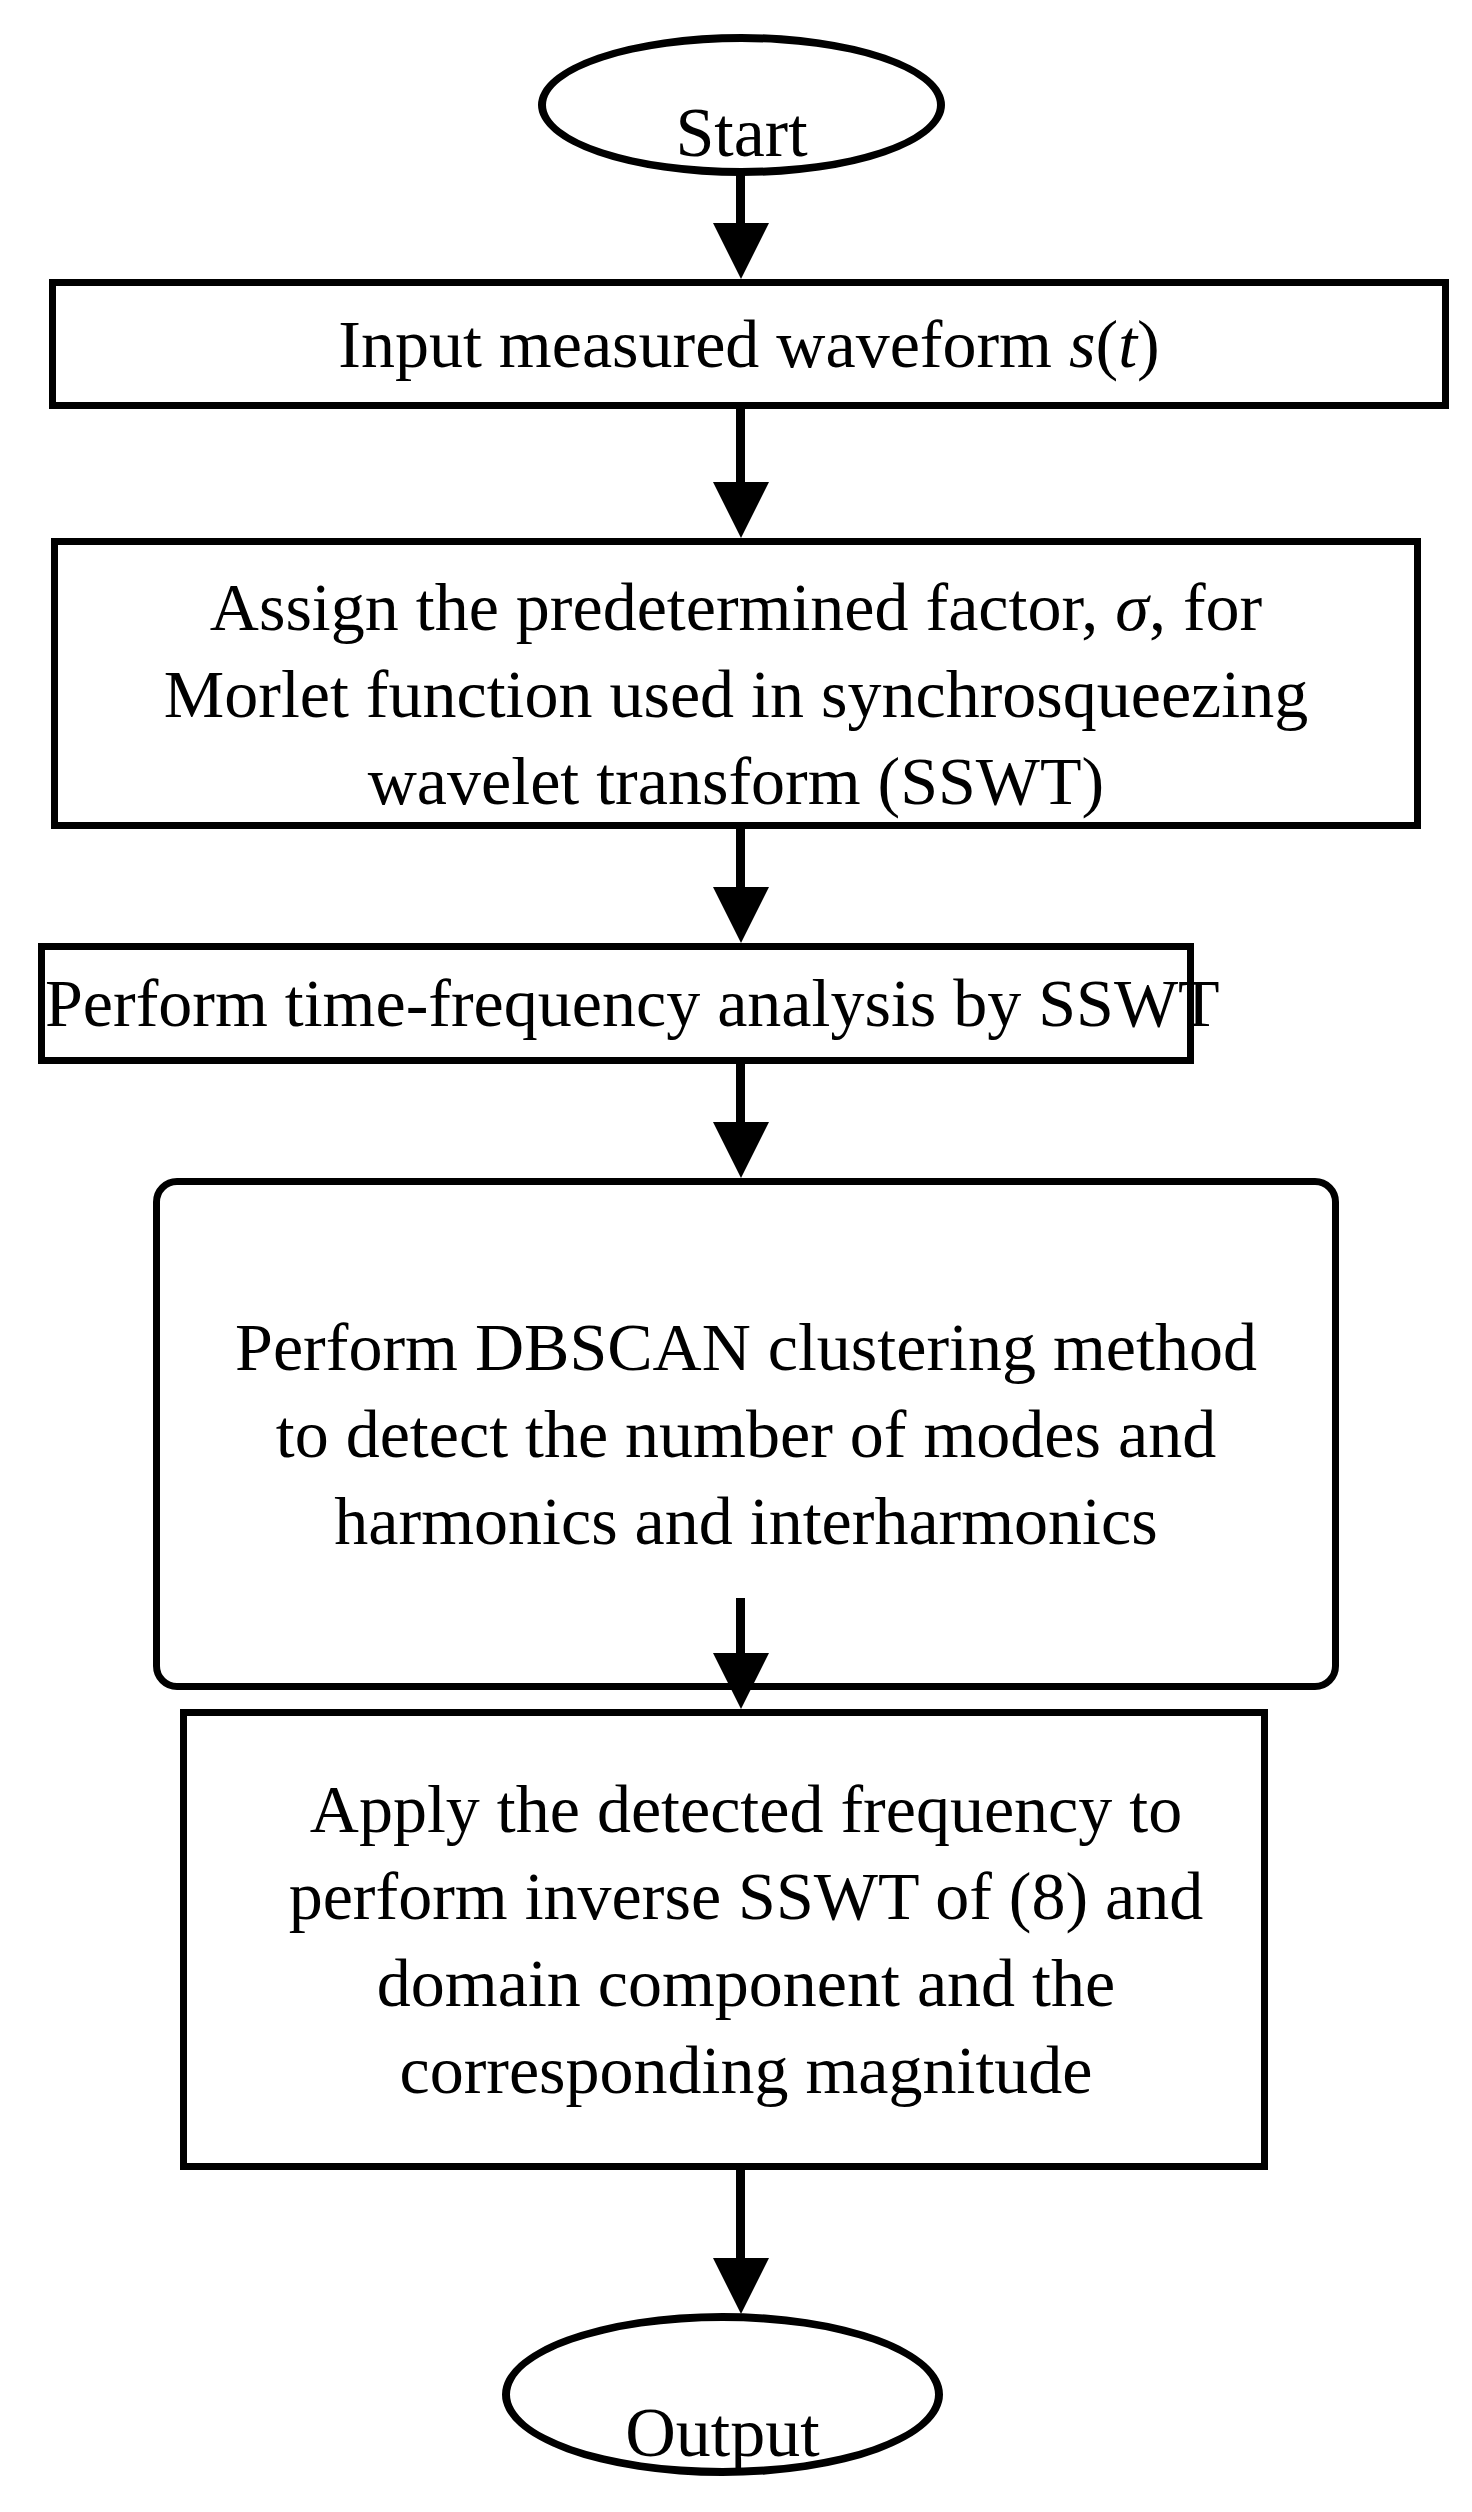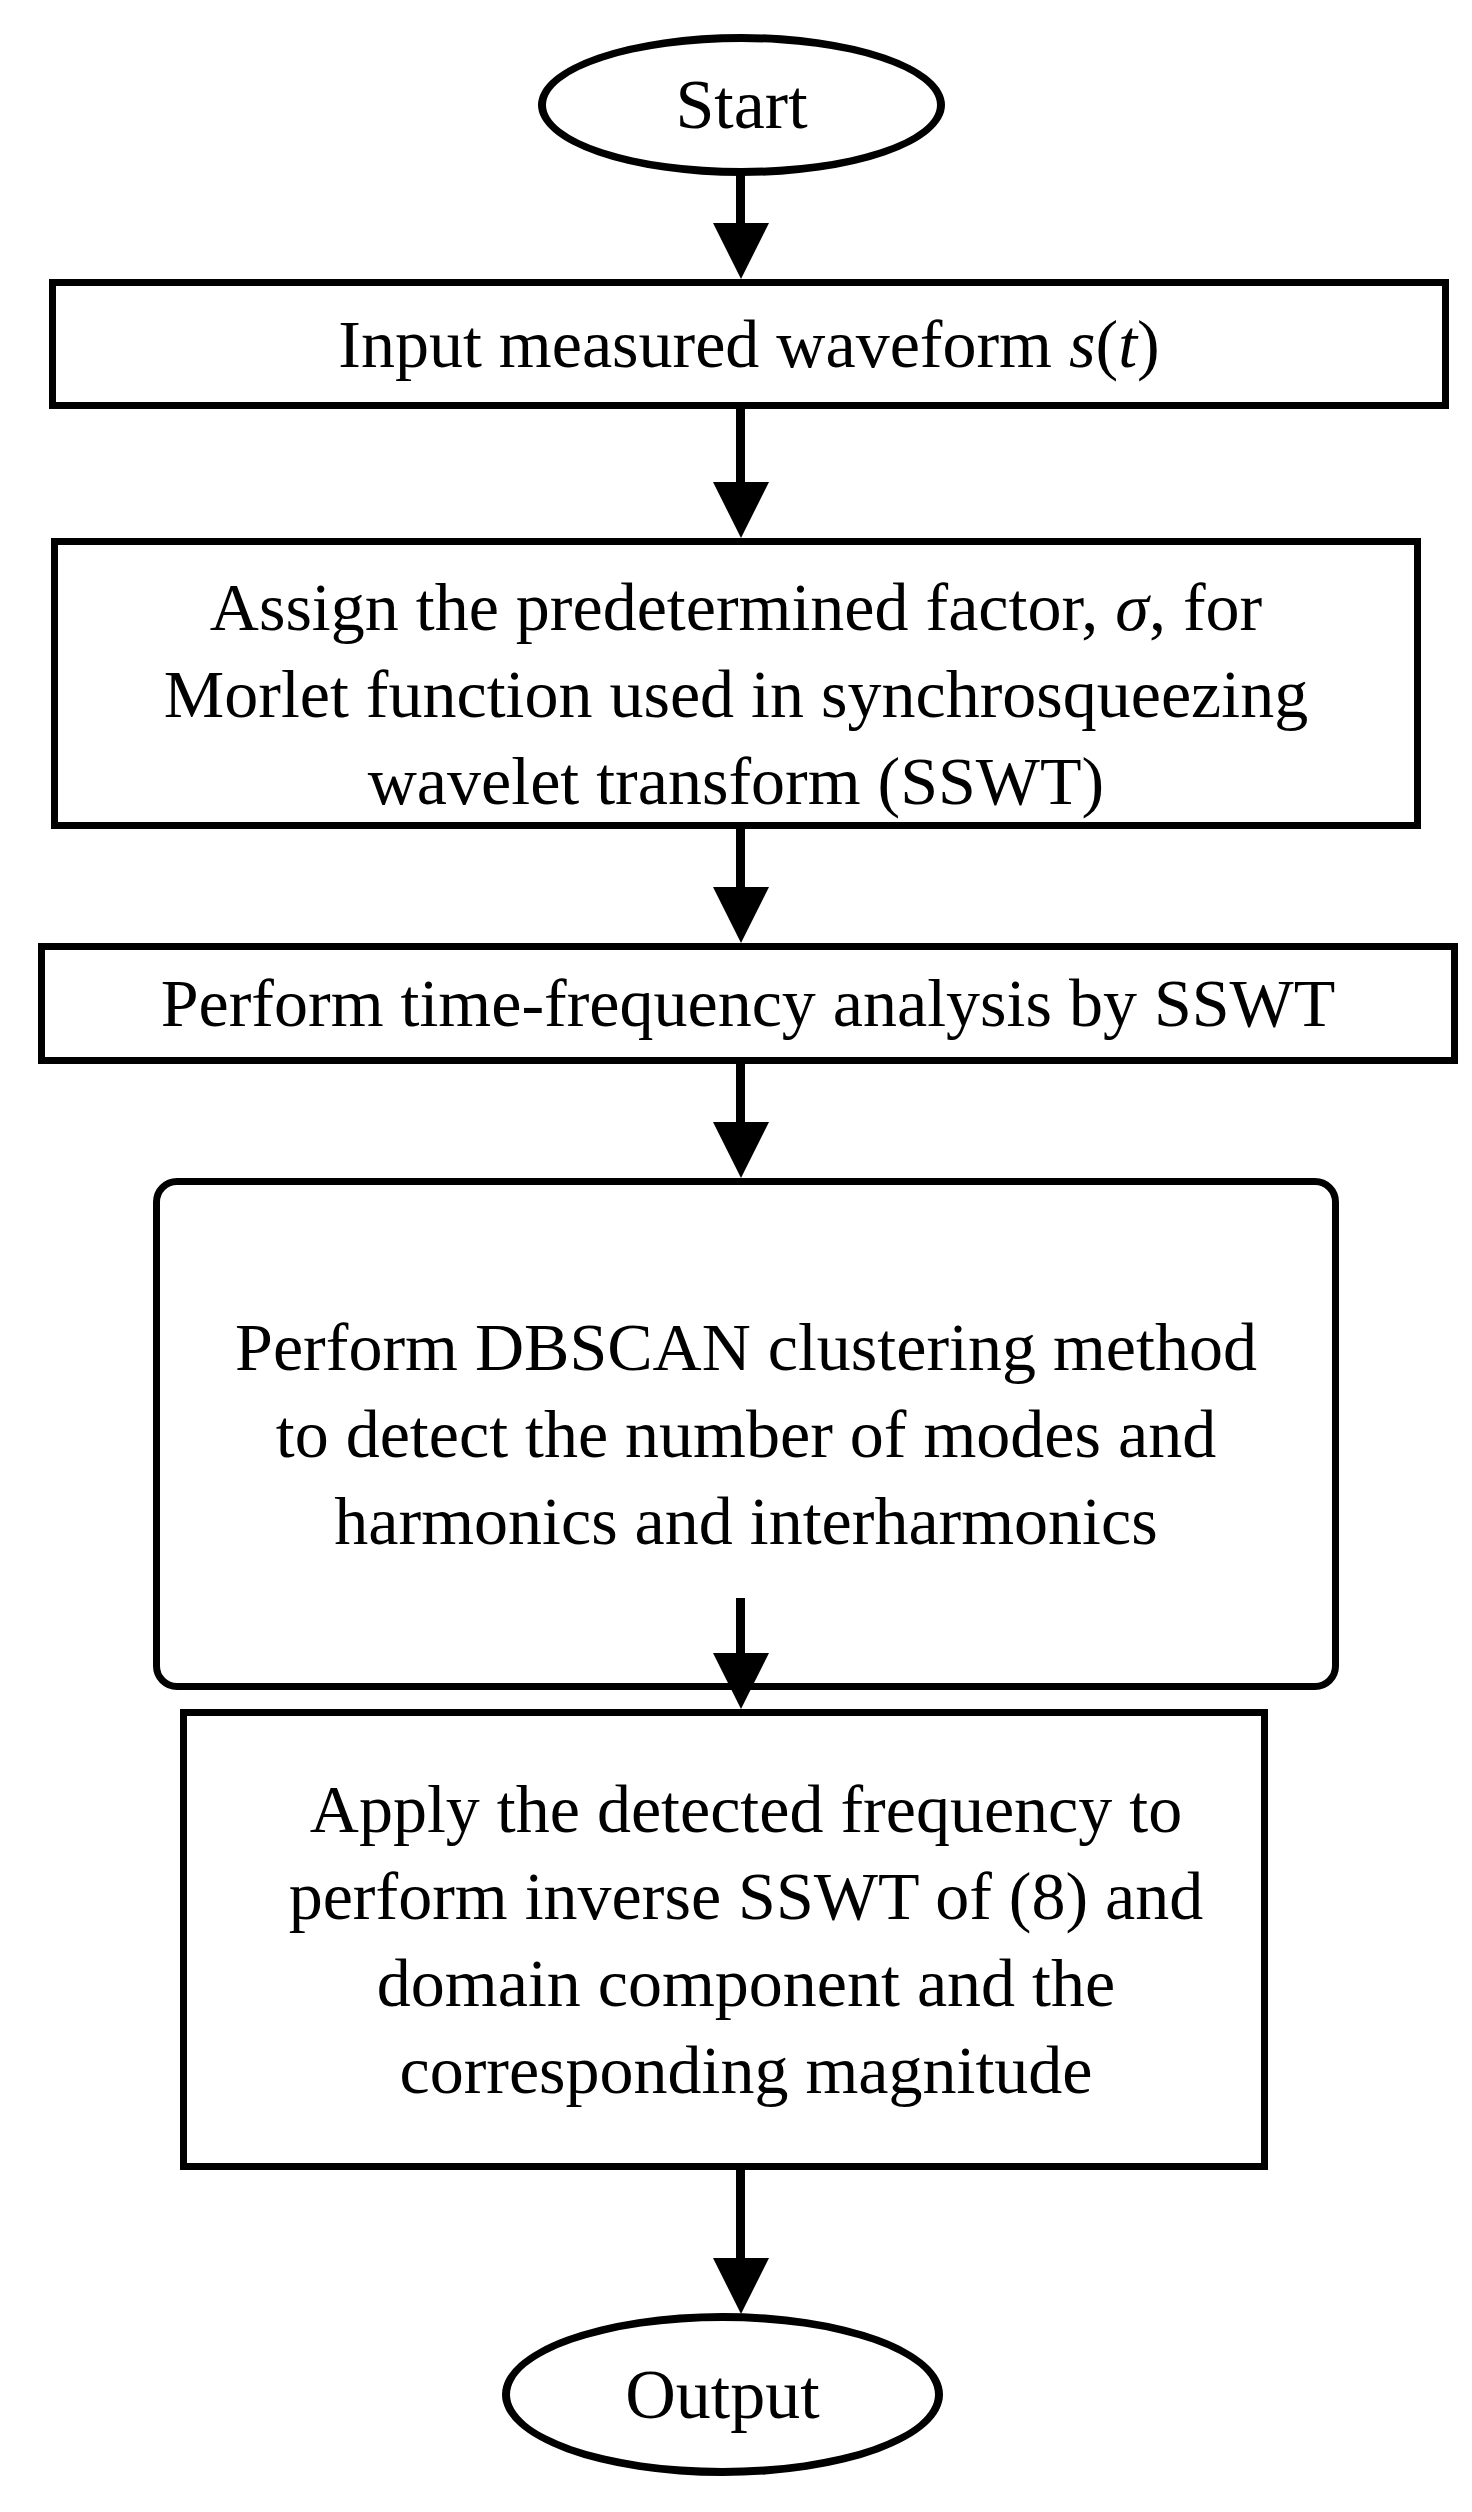--- a/index.html
+++ b/index.html
@@ -16,21 +16,21 @@
     color: #000000;
     overflow: hidden;
   }
   
   .terminator {
     position: absolute;
     border: 8px solid #000000;
     border-radius: 50%;
     background: #ffffff;
     display: flex;
-    align-items: center;
+    align-items: flex-end;
     justify-content: center;
     box-sizing: border-box;
     font-size: 70px;
     line-height: 1;
   }
   .terminator.start  { left: 538px;  top: 34px;   width: 407px; height: 142px; }
   .terminator.output { left: 502px;  top: 2313px; width: 441px; height: 163px; }
 
   
   .process {
@@ -43,21 +43,21 @@
     justify-content: center;
     text-align: center;
     font-size: 68px;
     line-height: 87px;
     overflow: visible;
   }
   .process .line { white-space: nowrap; }
   .box1 { left: 49px;  top: 279px;  width: 1400px; height: 130px; }
   .box2 { left: 51px;  top: 538px;  width: 1370px; height: 291px;
           justify-content: flex-start; padding-top: 19px; }
-  .box3 { left: 38px;  top: 943px; width: 1420px; height: 121px; }
+  .box3 { left: 38px;  top: 943px; width: 1156px; height: 121px; }
   .box4 { left: 153px; top: 1178px; width: 1186px; height: 512px; border-radius: 24px; }
   .box5 { left: 180px; top: 1709px; width: 1088px; height: 461px; padding-left: 44px; }
 
   .italic { font-style: italic; }
 
   
   .arrow {
     position: absolute;
     left: 736px;            
     width: 9px;

